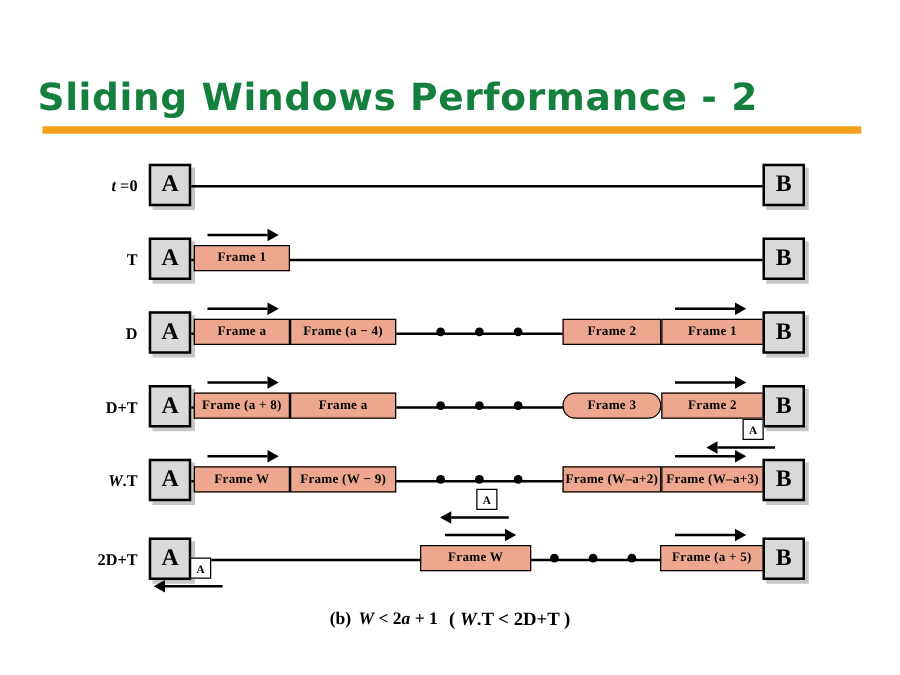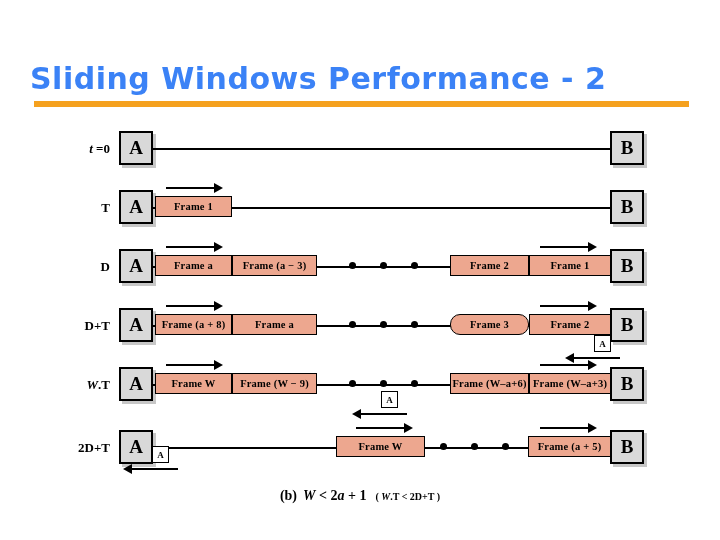--- a/index.html
+++ b/index.html
@@ -7,21 +7,21 @@
     width:720px;height:540px;background:#ffffff;overflow:hidden;
     font-family:"Liberation Sans",sans-serif;
   }
   .slide{position:relative;width:720px;height:540px;}
 
   
   .title{
     position:absolute;left:30px;top:55px;width:665px;height:46px;
     font-family:"DejaVu Sans",sans-serif;
     font-weight:bold;font-size:30px;letter-spacing:0.5px;
-    color:#3b82f6;white-space:nowrap;
+    color:#15803d;white-space:nowrap;
     display:flex;align-items:center;
   }
   .title-rule{
     position:absolute;left:34px;top:101px;width:655px;height:6px;
     background:#F5A11E;
   }
 
   
   .diagram{position:absolute;left:0;top:125px;width:720px;height:400px;}
   .row{position:absolute;left:0;width:720px;height:59px;}
@@ -77,21 +77,21 @@
   .dot{position:absolute;width:7px;height:7px;border-radius:50%;background:#000;z-index:5;}
 
   
   .caption{
     position:absolute;left:0;top:484px;width:720px;height:24px;
     font-family:"Liberation Serif",serif;font-weight:bold;font-size:14px;
     color:#000;display:flex;align-items:center;justify-content:center;
     white-space:nowrap;
   }
   .caption i{font-style:italic;}
-  .cap-sub{font-size:10px;margin-left:9px;}
+  .cap-sub{font-size:15px;margin-left:9px;}
 </style>
 </head>
 <body>
 
 <div class="slide">
 
   <div class="title">Sliding Windows Performance - 2</div>
   <div class="title-rule"></div>
 
   <div class="diagram">
@@ -116,21 +116,21 @@
 
       <div class="station" style="left:610px;top:6px;">B</div>
     </div>
 
     <div class="row" style="top:118px;">
       <div class="tlabel" style="left:55px;top:14px;width:55px;">D</div>
       <div class="medium" style="left:152px;top:23px;width:460px;"></div>
       <div class="station" style="left:119px;top:6px;">A</div>
 
       <div class="frame" style="left:155px;top:12px;width:77px;">Frame a</div>
-      <div class="frame" style="left:232px;top:12px;width:85px;">Frame (a − 3)</div>
+      <div class="frame" style="left:232px;top:12px;width:85px;">Frame (a − 4)</div>
       <div class="arr right" style="left:166px;top:-1px;width:56px;">
         <div class="shaft" style="width:48px;"></div>
           <div class="head"></div>
       </div>
 
       <div class="dot" style="left:349px;top:19px;"></div>
       <div class="dot" style="left:380px;top:19px;"></div>
       <div class="dot" style="left:411px;top:19px;"></div>
 
       <div class="frame" style="left:450px;top:12px;width:79px;">Frame 2</div>
@@ -190,21 +190,21 @@
       <div class="dot" style="left:349px;top:19px;"></div>
       <div class="dot" style="left:380px;top:19px;"></div>
       <div class="dot" style="left:411px;top:19px;"></div>
 
       <div class="ack" style="left:381px;top:30px;">A</div>
       <div class="arr left" style="left:353px;top:48px;width:54px;">
         <div class="shaft" style="left:8px;width:46px;"></div>
           <div class="head"></div>
       </div>
 
-      <div class="frame" style="left:450px;top:12px;width:79px;">Frame (W–a+6)</div>
+      <div class="frame" style="left:450px;top:12px;width:79px;">Frame (W–a+2)</div>
       <div class="frame" style="left:529px;top:12px;width:82px;">Frame (W–a+3)</div>
       <div class="arr right" style="left:540px;top:-1px;width:56px;">
         <div class="shaft" style="width:48px;"></div>
           <div class="head"></div>
       </div>
 
       <div class="station" style="left:610px;top:6px;">B</div>
     </div>
 
     <div class="row" style="top:295px;">

